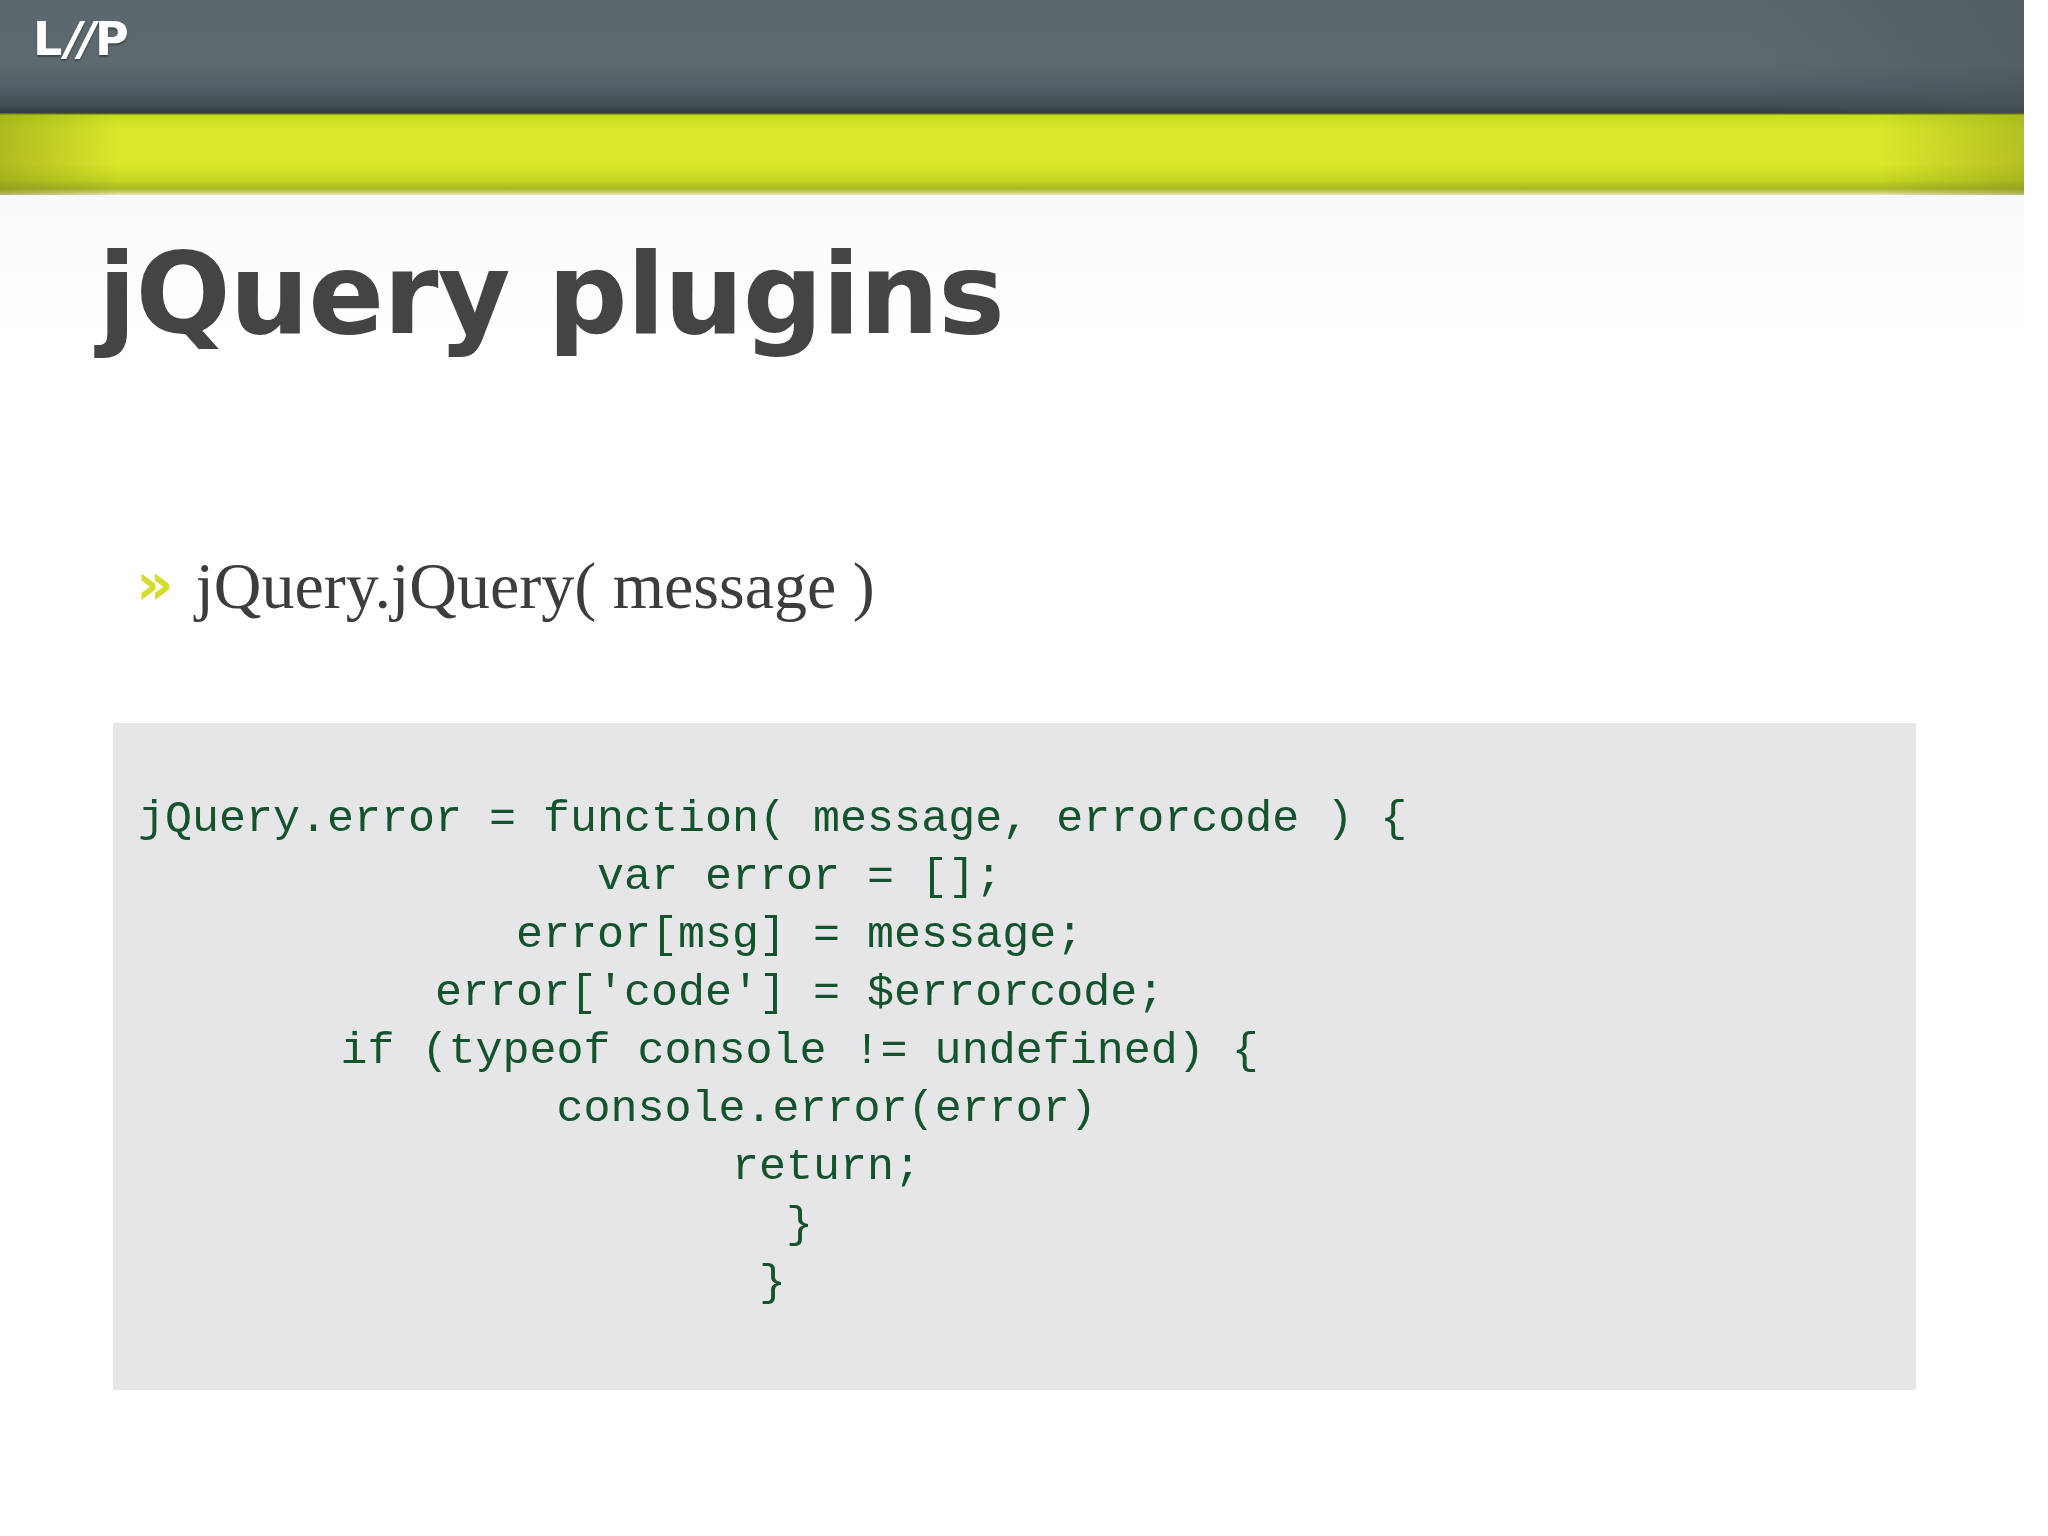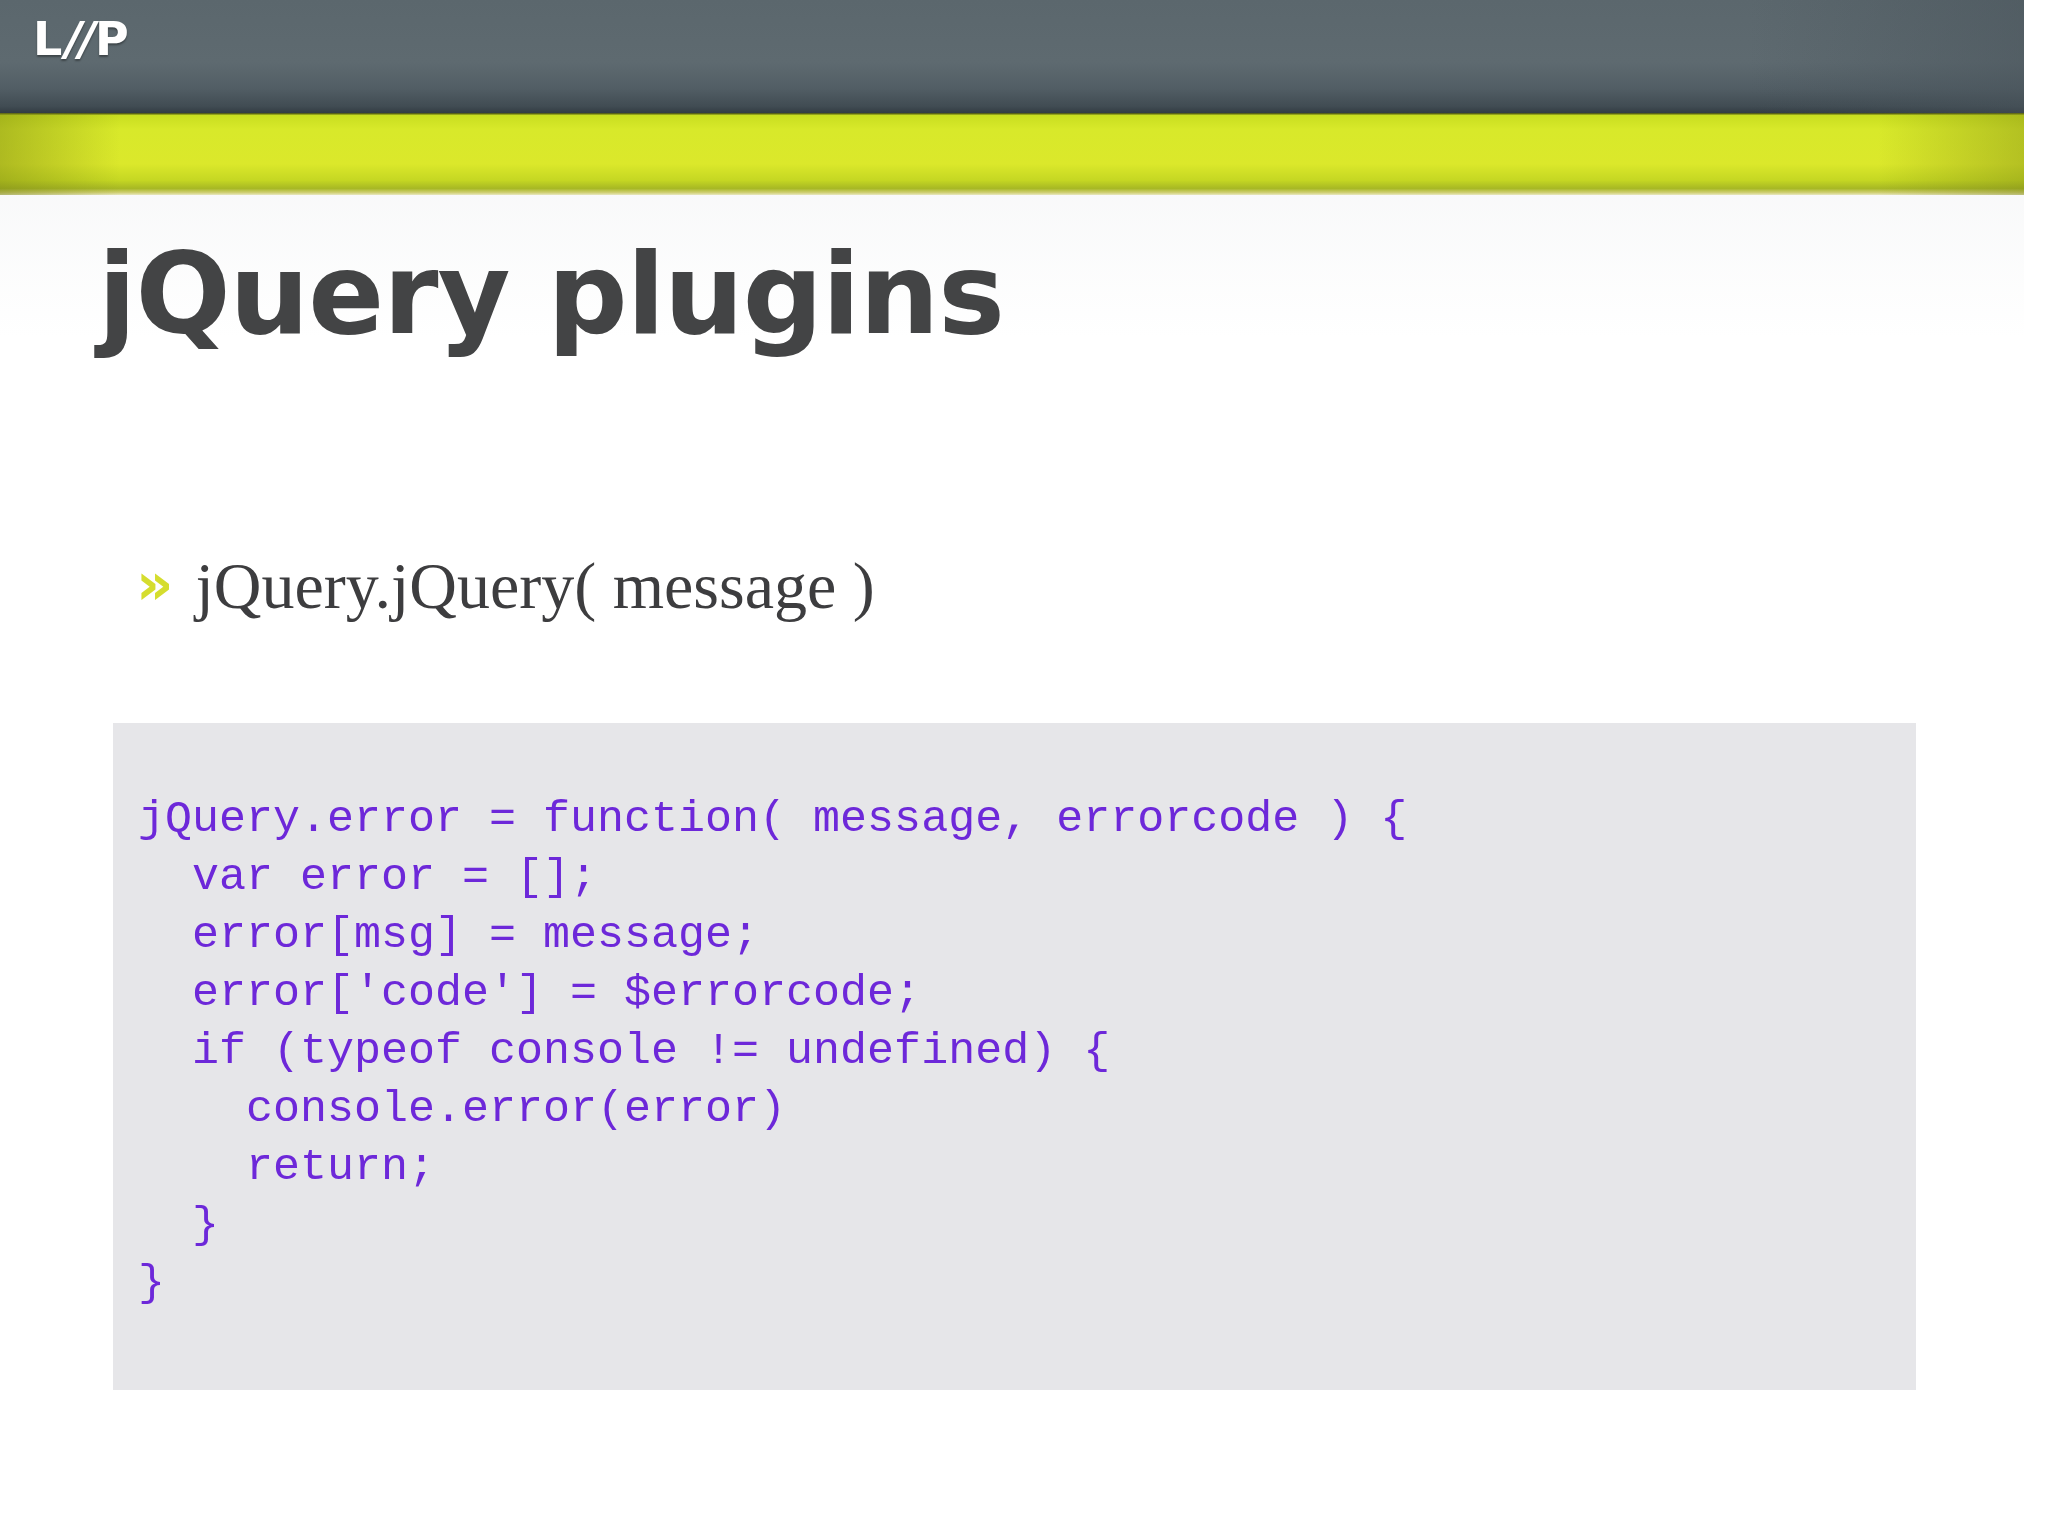--- a/index.html
+++ b/index.html
@@ -13,20 +13,21 @@
     overflow: hidden;
     font-family: "Liberation Sans", sans-serif;
   }
 
   .slide {
     position: relative;
     width: 2024px;
     height: 1536px;
     background: linear-gradient(to bottom, #eceef0 0%, #f4f5f6 6%, #ffffff 22%, #ffffff 100%);
     overflow: hidden;
+    text-align: center;
   }
 
   
   .header-bar {
     position: absolute;
     left: 0;
     top: 0;
     width: 2048px;
     height: 113px;
     background: linear-gradient(to bottom, #5b676d 0%, #5e6a70 55%, #525e65 78%, #414c53 94%, #323c43 100%);
@@ -142,21 +143,21 @@
     background: #e6e6e9;
   }
   .code-text {
     position: absolute;
     left: 25px;
     top: 68px;
     margin: 0;
     font-family: "Liberation Mono", "DejaVu Sans Mono", monospace;
     font-size: 45px;
     line-height: 58px;
-    color: #6d28d9;
+    color: #14532d;
     white-space: pre;
     letter-spacing: 0px;
   }
 </style>
 </head>
 <body>
 
 <div class="slide">
 
   <div class="header-bar">

